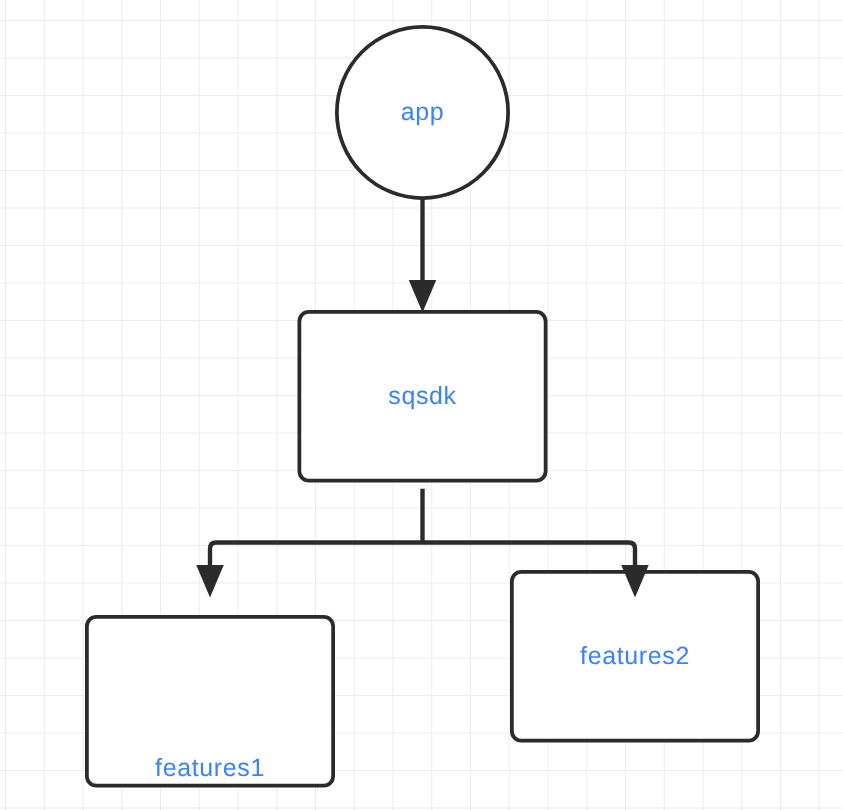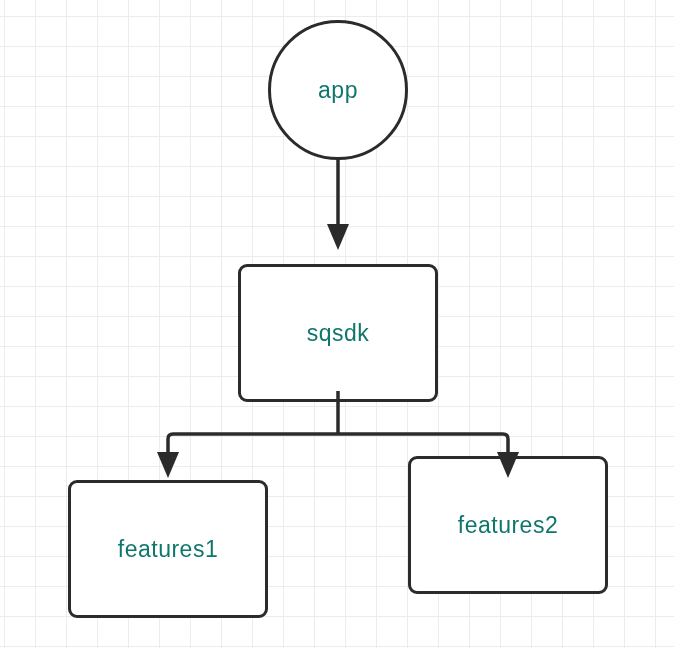--- a/index.html
+++ b/index.html
@@ -20,39 +20,39 @@
     background-position: 4px 16px;
   }
   .node {
     position: absolute;
     box-sizing: border-box;
     background: #ffffff;
     border: 3.5px solid #2b2b2b;
     display: flex;
     align-items: center;
     justify-content: center;
-    font-size: 23px;
-    color: #0f766e;
+    font-size: 20px;
+    color: #3b82f6;
     letter-spacing: 0.5px;
     z-index: 1;
   }
   .node.circle {
     left: 268px;
     top: 20px;
     width: 140px;
     height: 140px;
     border-radius: 50%;
   }
   .node.rect {
     width: 200px;
     height: 138px;
     border-radius: 9px;
   }
-  .node.sqsdk     { left: 238px; top: 264px; }
-  .node.features1 { left: 68px;  top: 480px; }
+  .node.sqsdk     { left: 238px; top: 248px; }
+  .node.features1 { left: 68px;  top: 492px; align-items: flex-end; }
   .node.features2 { left: 408px; top: 456px; }
   .connectors {
     position: absolute;
     left: 0;
     top: 0;
     z-index: 2;
     pointer-events: none;
   }
   .connectors path, .connectors line {
     stroke: #2b2b2b;

